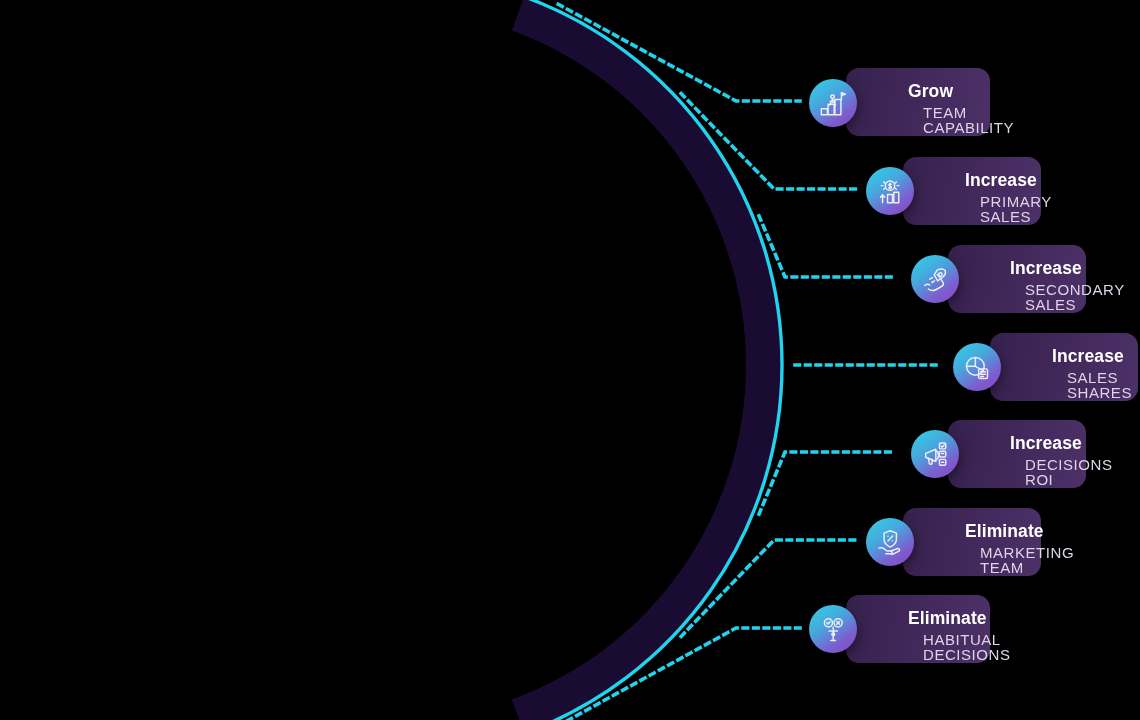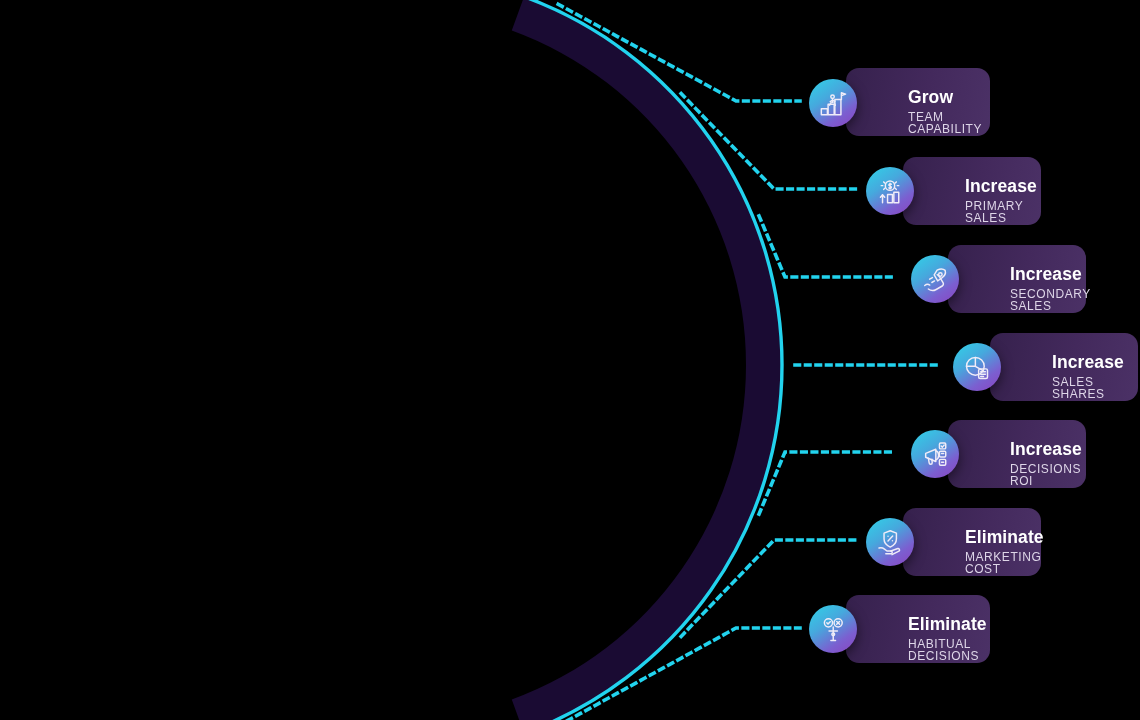--- a/index.html
+++ b/index.html
@@ -8,21 +8,21 @@
   #stage{position:absolute;inset:0;width:1140px;height:720px;}
   #svg{position:absolute;left:0;top:0;width:1140px;height:720px;}
 
   .card{position:absolute;height:68px;border-radius:13px;
         background:linear-gradient(100deg,#36214d 0%,#43295c 55%,#4b3166 100%);
         box-shadow:0 6px 18px rgba(0,0,0,.55);
         display:flex;align-items:flex-end;}
   .card .txt{margin-left:62px;line-height:1.05;}
   .card .title{color:#ffffff;font-size:17.5px;font-weight:700;letter-spacing:.1px;
                margin-bottom:4px;}
-  .card .sub{color:#ded6e8;font-size:12px;font-weight:400;letter-spacing:.55px;}
+  .card .sub{color:#ded6e8;font-size:15px;font-weight:400;letter-spacing:.55px;margin-left:15px;}
 
   .bubble{position:absolute;width:48px;height:48px;border-radius:50%;
           background:linear-gradient(145deg,#2fd4e8 0%,#46a8dd 38%,#7b5fd0 72%,#8b43c0 100%);
           display:flex;align-items:center;justify-content:center;
           box-shadow:0 4px 12px rgba(0,0,0,.5);}
   .bubble svg{width:28px;height:28px;display:block;}
 </style>
 </head>
 <body>
 
@@ -129,21 +129,21 @@
             <rect x="15.8" y="2.6" width="5.4" height="5" rx="1" fill="none" stroke="#f0ecf8" stroke-width="1.25" stroke-linecap="round" stroke-linejoin="round"></rect>
             <rect x="15.8" y="9.6" width="5.4" height="5" rx="1" fill="none" stroke="#f0ecf8" stroke-width="1.25" stroke-linecap="round" stroke-linejoin="round"></rect>
             <rect x="15.8" y="16.6" width="5.4" height="5" rx="1" fill="none" stroke="#f0ecf8" stroke-width="1.25" stroke-linecap="round" stroke-linejoin="round"></rect>
             <path d="M17.3 5.1l1 1 1.6-1.8M17.6 11.6h1.8M17.6 19.1h1.8" fill="none" stroke="#f0ecf8" stroke-width="1.25" stroke-linecap="round" stroke-linejoin="round"></path>
           </svg>
         </span>
       </div>
       <div class="card" style="left: 903px; top: 508px; width: 138px;">
         <div class="txt">
           <div class="title">Eliminate</div>
-          <div class="sub">MARKETING COST</div>
+          <div class="sub">MARKETING TEAM</div>
         </div>
       </div>
       <div class="bubble" style="left: 866px; top: 518px;">
         <span>
           <svg viewBox="0 0 24 24">
             <path d="M12.2 2.4l5.3 2v5.1c0 3.1-2 5.5-5.3 6.9-3.3-1.4-5.3-3.8-5.3-6.9V4.4l5.3-2z" fill="none" stroke="#f0ecf8" stroke-width="1.25" stroke-linecap="round" stroke-linejoin="round"></path>
             <path d="M10.3 7.1h.02M14.1 10.9h.02M14.3 6.9l-4 4.2" fill="none" stroke="#f0ecf8" stroke-width="1.25" stroke-linecap="round" stroke-linejoin="round"></path>
             <path d="M2.6 17.2c1.8-.5 3.4-.1 4.7 .9l2.1 1.6h3.3a1.2 1.2 0 1 1 0 2.4H8.4" fill="none" stroke="#f0ecf8" stroke-width="1.25" stroke-linecap="round" stroke-linejoin="round"></path>
             <path d="M12.7 19.7l6-2.1a1.3 1.3 0 0 1 1 2.3l-6 3" fill="none" stroke="#f0ecf8" stroke-width="1.25" stroke-linecap="round" stroke-linejoin="round"></path>
           </svg>

